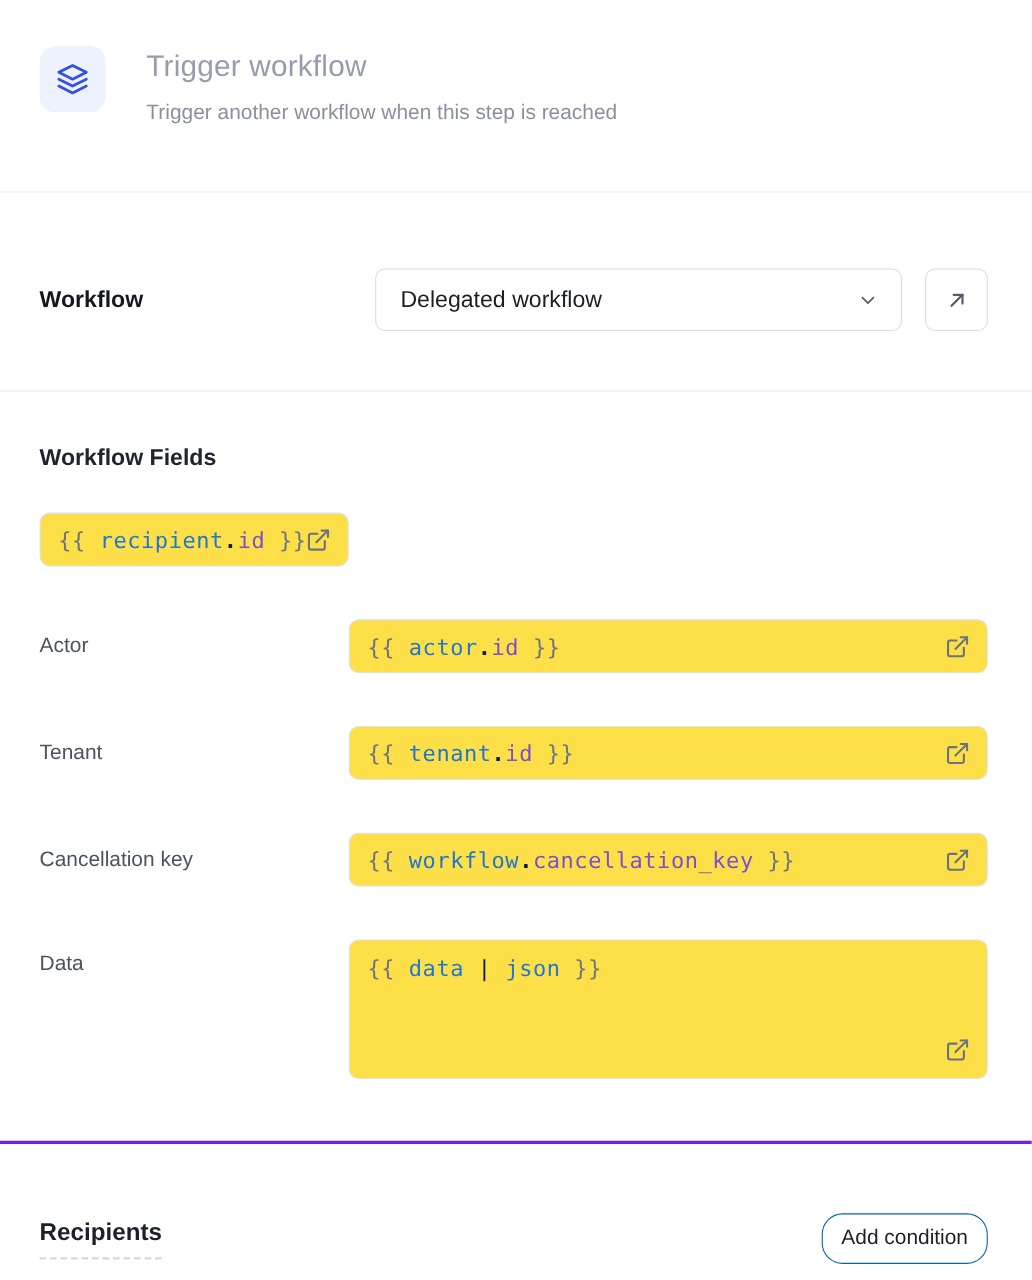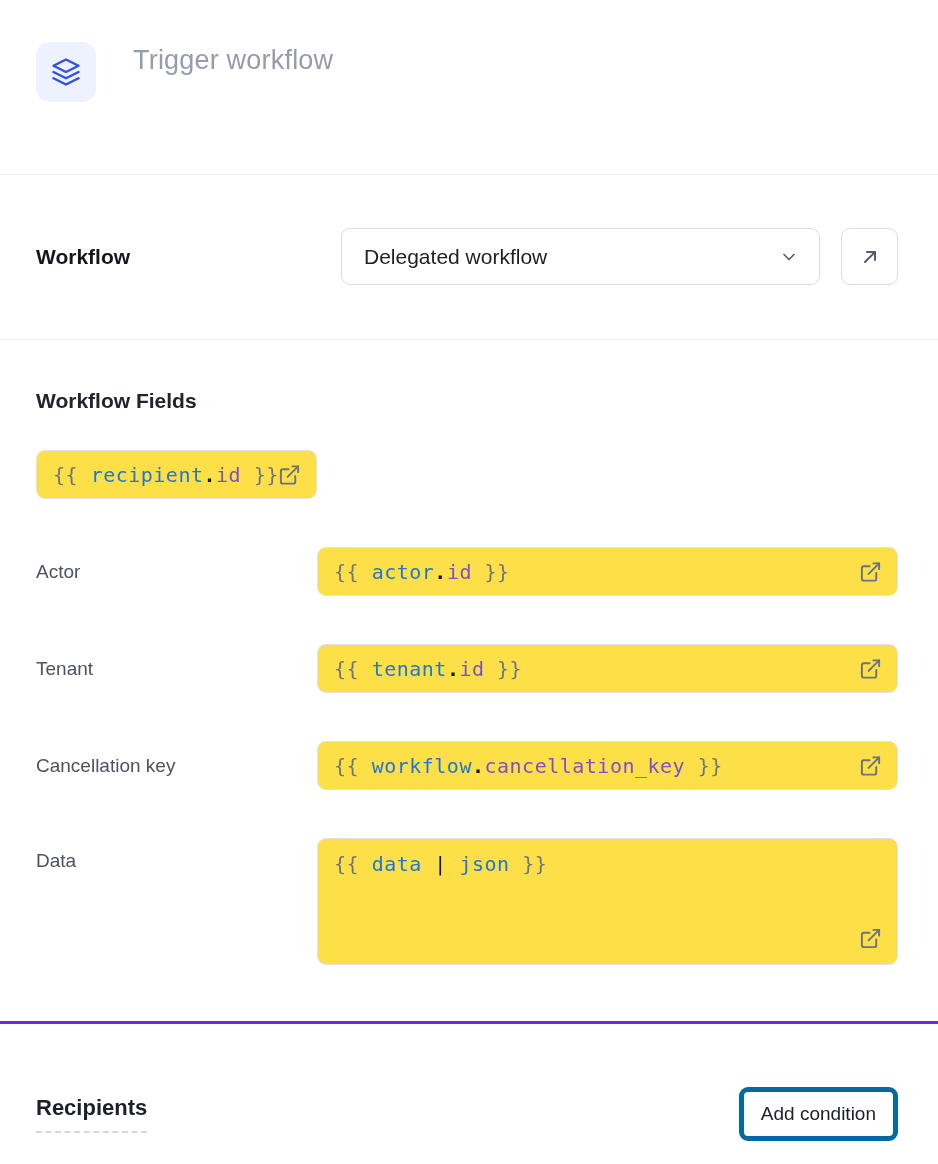--- a/index.html
+++ b/index.html
@@ -40,20 +40,21 @@
     margin-top: 16px;
     font-size: 19px;
     color: #8a909e;
   }
 
   
   .row-grid {
     display: grid;
     grid-template-columns: 281px 1fr;
     align-items: center;
+    margin-top: 16px;
   }
 
   
   .workflow-section {
     padding: 53px 40px 54px 36px;
     border-bottom: 1px solid #e9ebee;
   }
   .row-label-strong {
     font-size: 21px;
     font-weight: 700;
@@ -156,22 +157,22 @@
     font-size: 22px;
     font-weight: 700;
     color: #1c202a;
   }
   .dashed-underline {
     display: inline-block;
     border-bottom: 2px dashed #d5d8de;
     padding-bottom: 10px;
   }
   .add-btn {
-    border: 5px solid #0369a1;
-    border-radius: 9px;
+    border: 1px solid #0369a1;
+    border-radius: 19px;
     background: #ffffff;
     font-family: "Liberation Sans", "DejaVu Sans", sans-serif;
     font-size: 19px;
     font-weight: 500;
     color: #1b1f27;
     padding: 11px 17px;
     cursor: pointer;
   }
 </style>
 </head>
@@ -182,20 +183,21 @@
   <div class="header">
     <div class="icon-box">
       <svg viewBox="0 0 24 24" fill="none" stroke-width="2" stroke-linecap="round" stroke-linejoin="round">
         <polygon points="12 2 2 7 12 12 22 7 12 2"></polygon>
         <polyline points="2 12 12 17 22 12"></polyline>
         <polyline points="2 17 12 22 22 17"></polyline>
       </svg>
     </div>
     <div class="header-text">
       <div class="title">Trigger workflow</div>
+      <div class="subtitle">Trigger another workflow when this step is reached</div>
     </div>
   </div>
 
   <div class="workflow-section">
     <div class="row-grid">
       <div class="row-label-strong">Workflow</div>
       <div class="workflow-controls">
         <div class="select">
           <span>Delegated workflow</span>
           <svg class="chevron" viewBox="0 0 24 24" fill="none" stroke="currentColor" stroke-width="2" stroke-linecap="round" stroke-linejoin="round">

